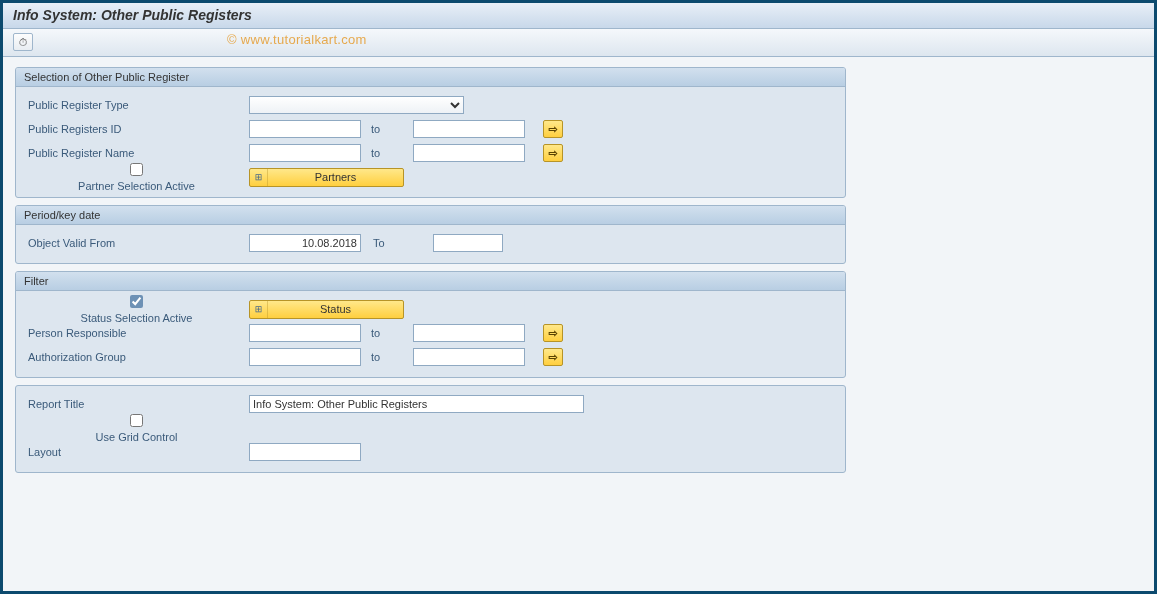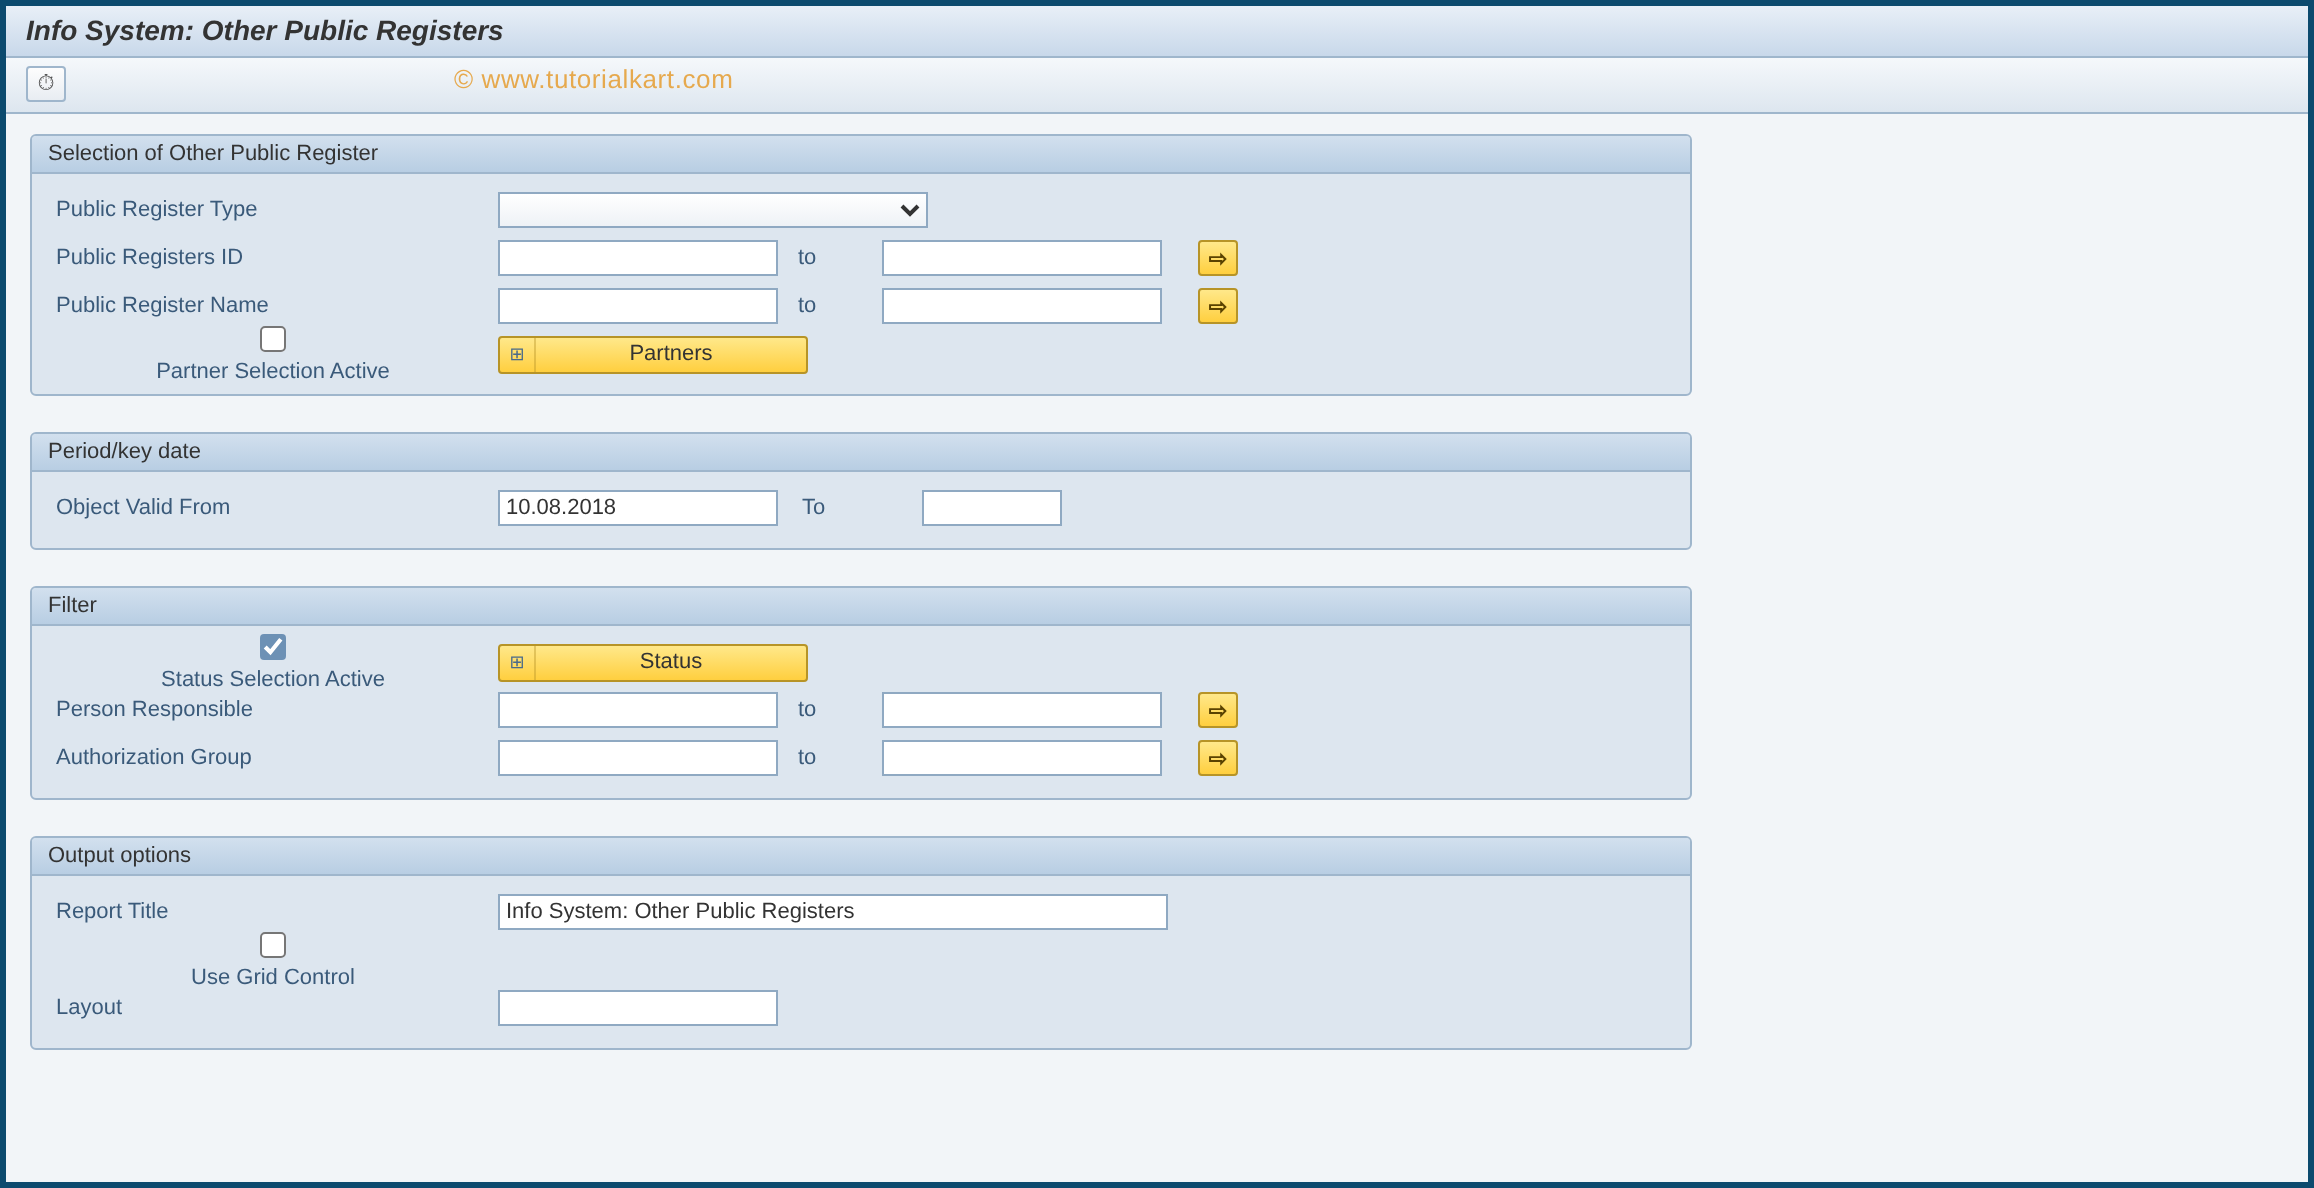--- a/index.html
+++ b/index.html
@@ -58,21 +58,21 @@
     letter-spacing: 0.3px;
   }
   .content {
     padding: 10px 12px;
     width: 855px;
   }
   .group {
     background: #dde6ef;
     border: 1px solid #9fb6cc;
     border-radius: 3px;
-    margin-bottom: 18px;
+    margin-bottom: 7px;
     overflow: hidden;
   }
   .group-header {
     background: linear-gradient(to bottom, #d2e0ee 0%, #b8cee3 100%);
     border-bottom: 1px solid #9fb6cc;
     padding: 3px 8px;
     font-size: 11px;
     color: #333;
   }
   .group-body {
@@ -107,21 +107,21 @@
     background: #fff;
     font-family: Arial, sans-serif;
     font-size: 11px;
     padding: 0 3px;
     color: #333;
   }
   select.sel {
     width: 215px;
     background: linear-gradient(to bottom, #fff, #eef2f6);
   }
-  .w-small { width: 140px; }
+  .w-small { width: 112px; text-align: right; }
   .w-smaller { width: 70px; }
   .w-tiny  { width: 35px; }
   .w-report{ width: 335px; }
   .to {
     width: 52px;
     text-align: left;
     padding-left: 10px;
     color: #3a5a7a;
   }
   .to-wide {
@@ -277,21 +277,20 @@
           <input class="txt w-small" value="" style="">
           <span class="multi-btn">
             <span>⇨</span>
           </span>
         </div>
 
       </div>
     </div>
 
     <div class="group">
-      <div class="group-header">Output options</div>
       <div class="group-body">
 
         <div class="row">
           <span class="label">Report Title</span>
           <input class="txt w-report" value="Info System: Other Public Registers" style="">
         </div>
 
         <div class="row">
           <span class="label-cb">
             <input type="checkbox" style="">

